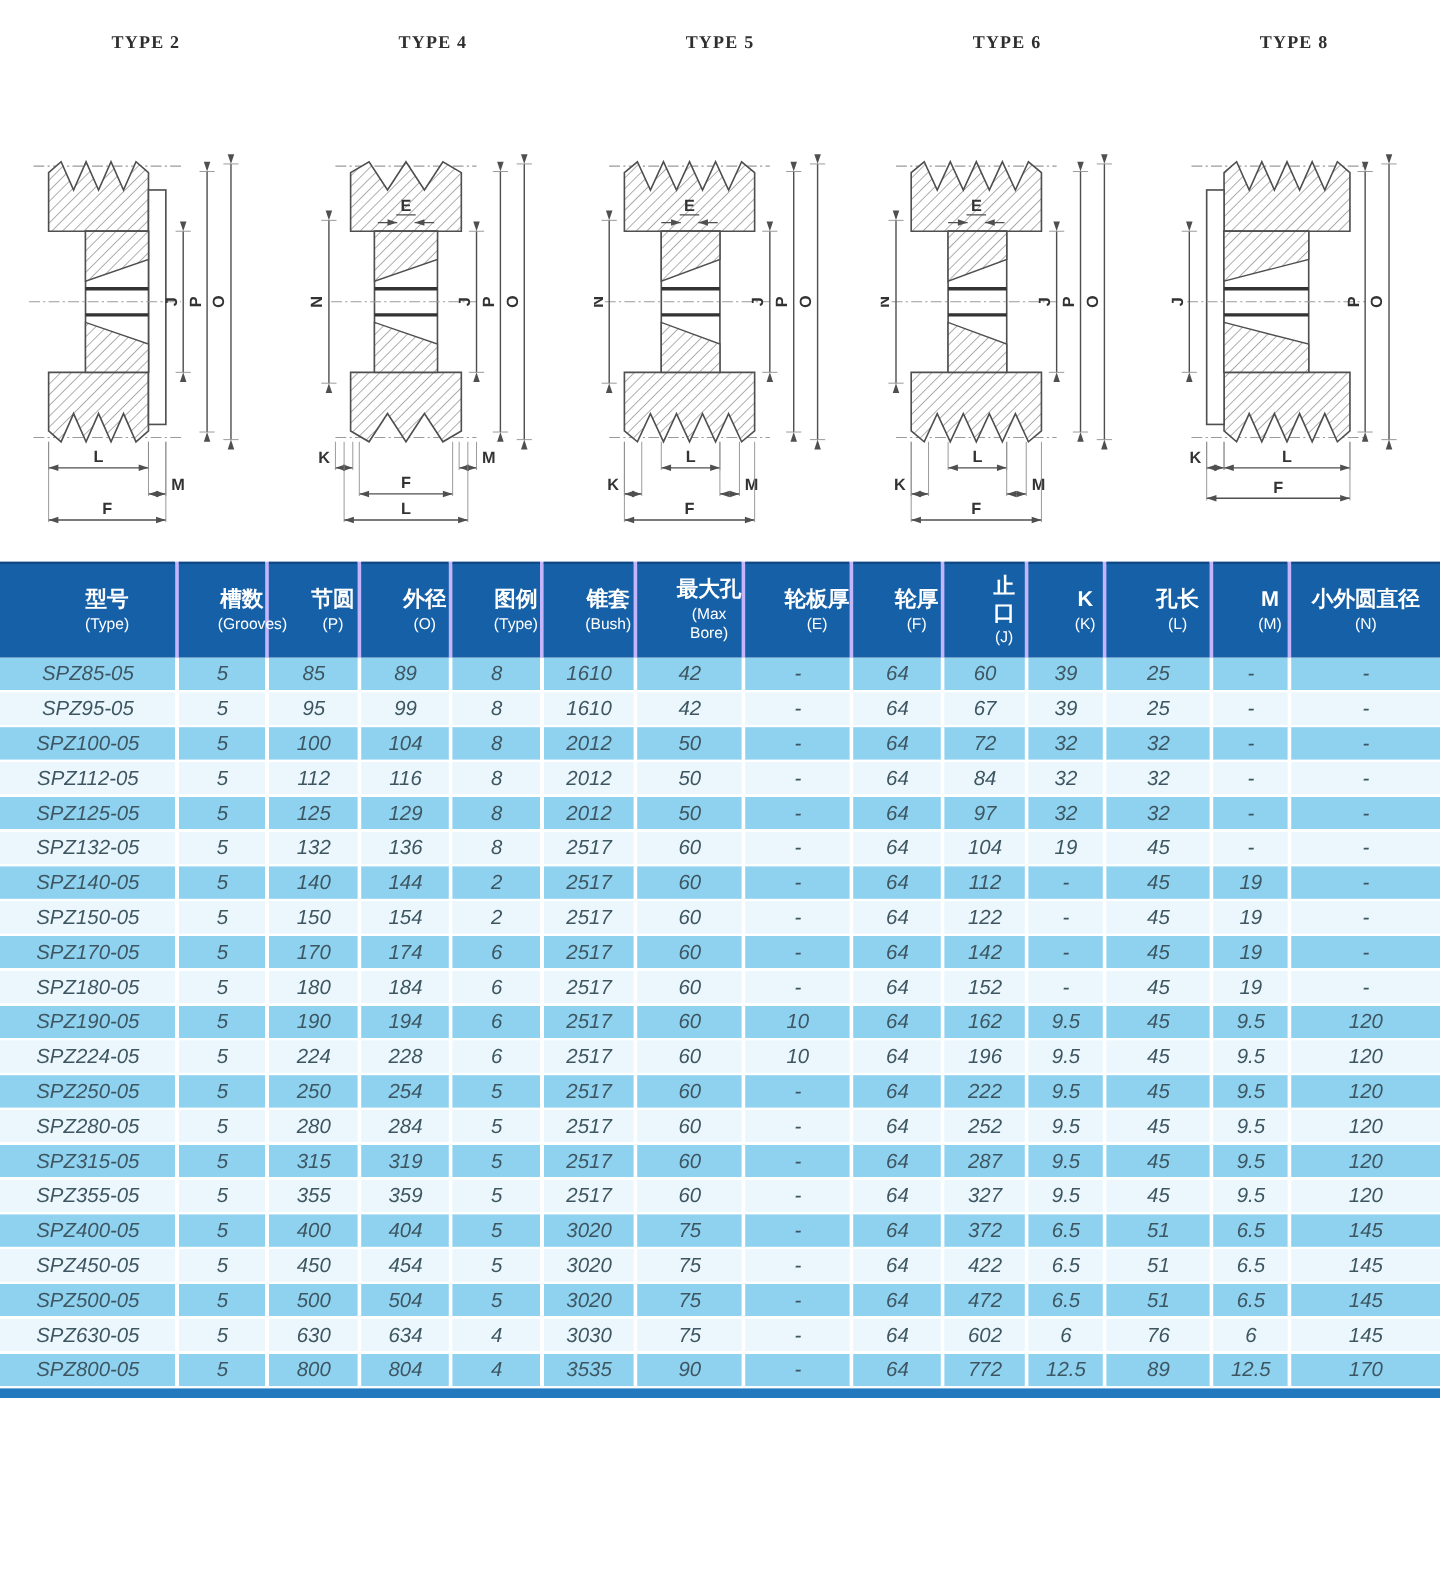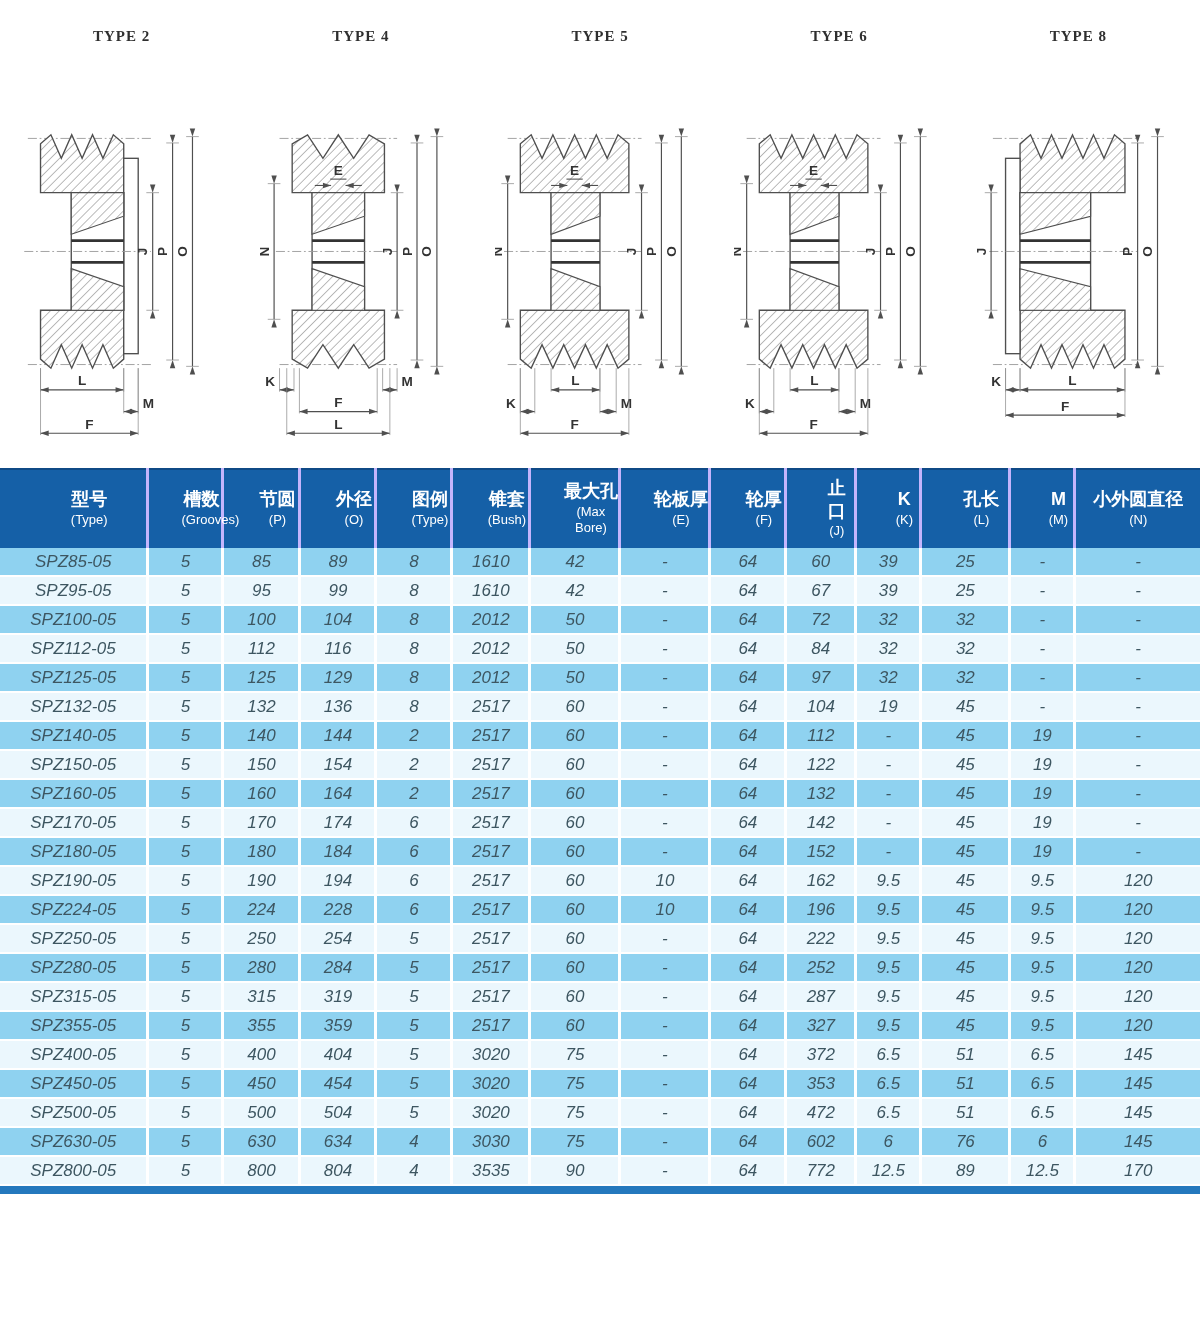--- a/index.html
+++ b/index.html
@@ -591,36 +591,20 @@
           <td>60</td>
           <td>-</td>
           <td>64</td>
           <td>122</td>
           <td>-</td>
           <td>45</td>
           <td>19</td>
           <td>-</td>
         </tr>
         <tr>
-          <td>SPZ160-05</td>
-          <td>5</td>
-          <td>160</td>
-          <td>164</td>
-          <td>2</td>
-          <td>2517</td>
-          <td>60</td>
-          <td>-</td>
-          <td>64</td>
-          <td>132</td>
-          <td>-</td>
-          <td>45</td>
-          <td>19</td>
-          <td>-</td>
-        </tr>
-        <tr>
           <td>SPZ170-05</td>
           <td>5</td>
           <td>170</td>
           <td>174</td>
           <td>6</td>
           <td>2517</td>
           <td>60</td>
           <td>-</td>
           <td>64</td>
           <td>142</td>
@@ -760,21 +744,21 @@
         <tr>
           <td>SPZ450-05</td>
           <td>5</td>
           <td>450</td>
           <td>454</td>
           <td>5</td>
           <td>3020</td>
           <td>75</td>
           <td>-</td>
           <td>64</td>
-          <td>353</td>
+          <td>422</td>
           <td>6.5</td>
           <td>51</td>
           <td>6.5</td>
           <td>145</td>
         </tr>
         <tr>
           <td>SPZ500-05</td>
           <td>5</td>
           <td>500</td>
           <td>504</td>

